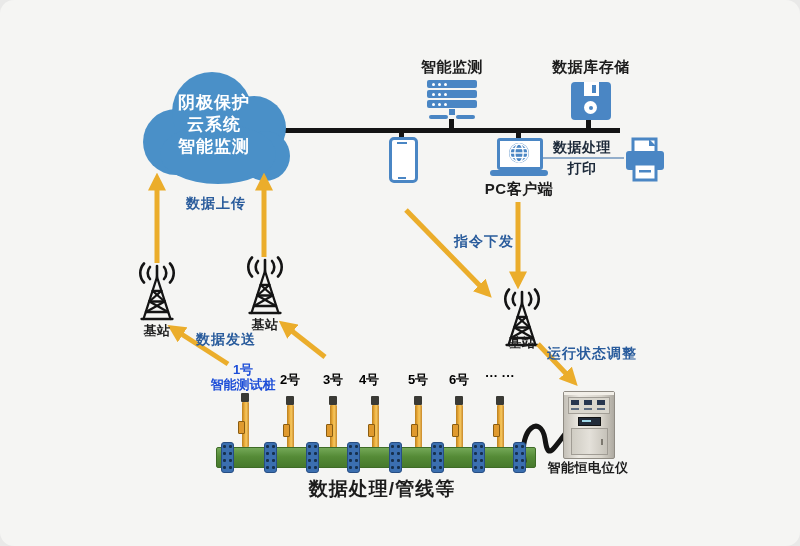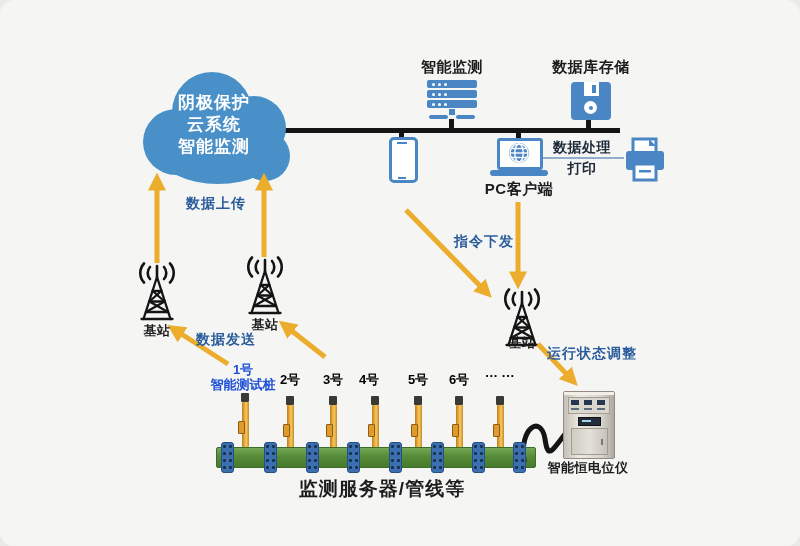--- a/index.html
+++ b/index.html
@@ -320,14 +320,14 @@
       <div class="cab-dotrow" style="left:15px;"></div>
       <div class="cab-dotrow" style="left:28px;"></div>
     </div>
     <div id="cab-display"></div>
     <div id="cab-door">
         <div id="cab-handle"></div>
       </div>
   </div>
   <div class="node-label small-label" style="left:531px;top:459px;width:114px;">智能恒电位仪</div>
 
-  <div class="node-label" style="left:282px;top:476px;width:200px;font-size:19px;letter-spacing:1px;">监测服务器/管线等</div>
+  <div class="node-label" style="left:282px;top:476px;width:200px;font-size:19px;letter-spacing:1px;">数据处理/管线等</div>
 </div>
 
 </body></html>

